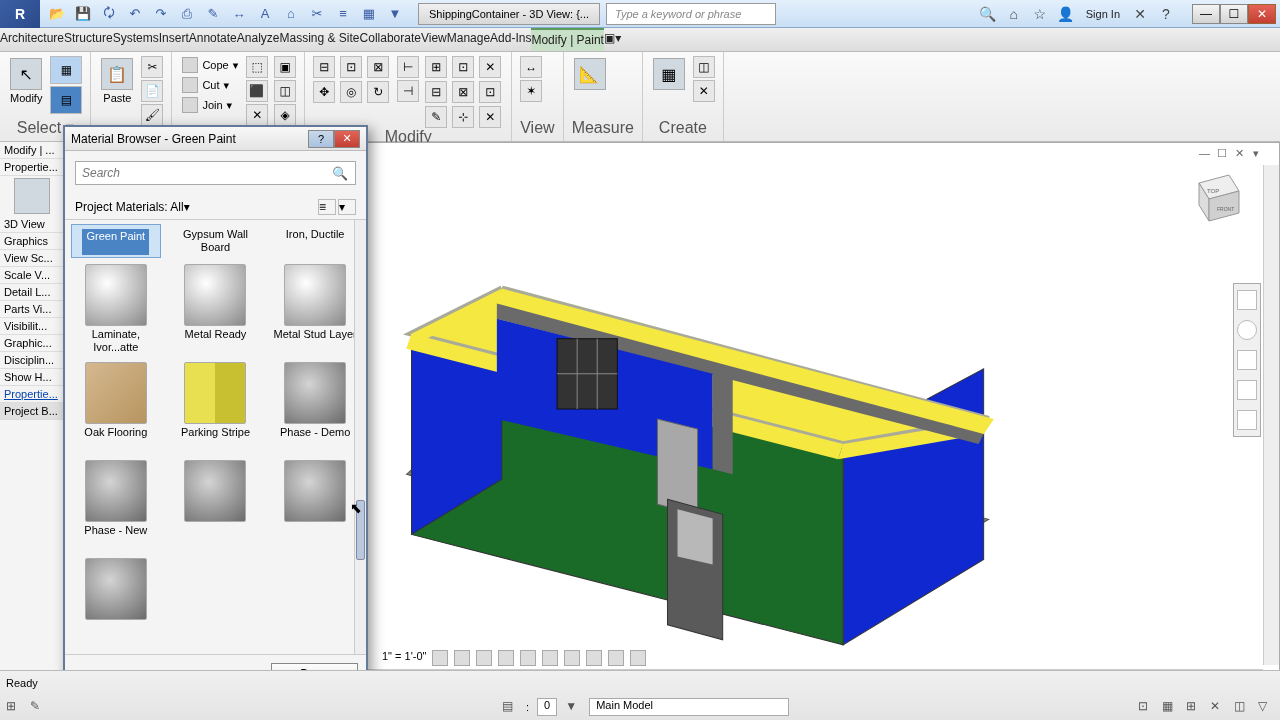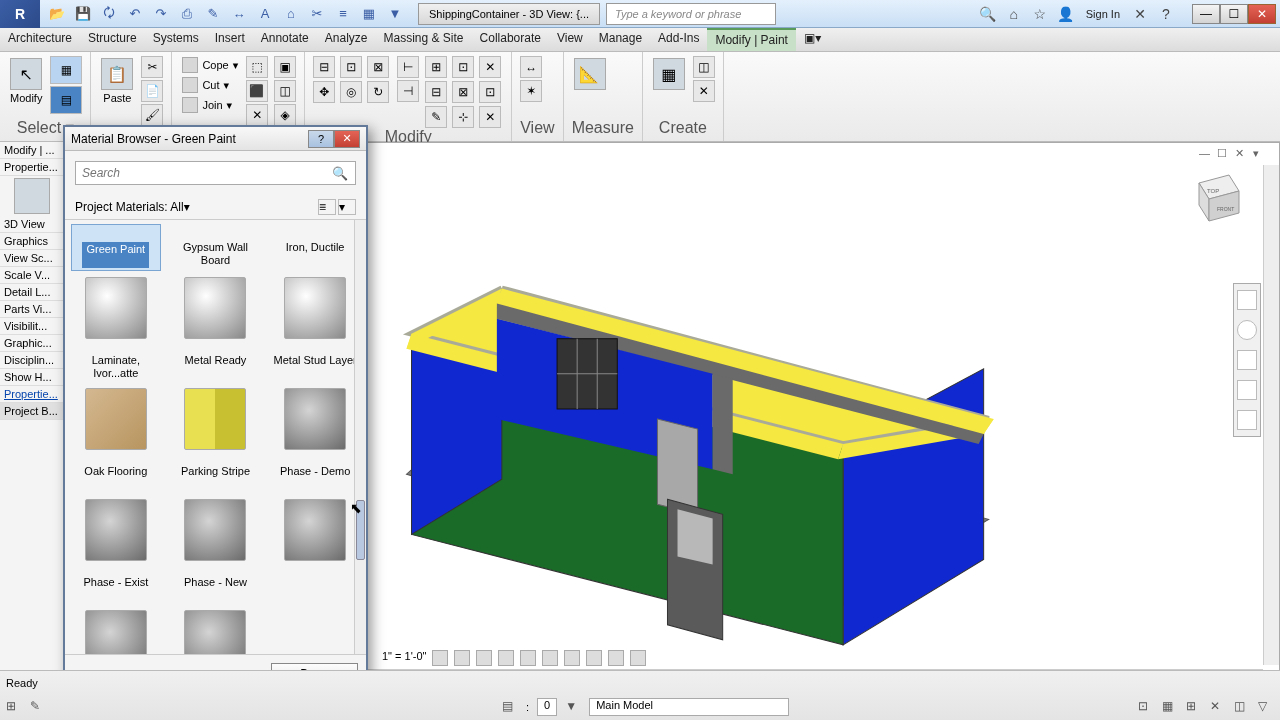--- a/index.html
+++ b/index.html
@@ -14,21 +14,21 @@
 .search-box { height: 22px; margin-left: 6px; background: #fff; border: 1px solid #999; padding: 1px 8px; font-size: 11px; width: 170px; color: #888; font-style: italic; display: flex; align-items: center; }
 .title-right { margin-left: auto; display: flex; align-items: center; gap: 6px; padding-right: 4px; }
 .title-icon { width: 20px; height: 20px; font-size: 14px; color: #444; display: flex; align-items: center; justify-content: center; cursor: pointer; }
 .signin { font-size: 11px; color: #222; cursor: pointer; padding: 0 4px; }
 .win-controls { display: flex; margin-left: 10px; }
 .win-btn { width: 28px; height: 20px; border: 1px solid #888; background: linear-gradient(to bottom, #f4f4f4, #d4d4d4); font-size: 12px; display: flex; align-items: center; justify-content: center; cursor: pointer; }
 .win-btn.close { background: linear-gradient(to bottom, #e46357, #c33f33); color: #fff; border-color: #963; }
 
 
 .ribbon-tabs { height: 24px; background: linear-gradient(to bottom, #f0f0f0, #dcdcdc); display: flex; font-size: 12px; border-bottom: 1px solid #bbb; }
-.ribbon-tab { padding: 3px 8px; cursor: pointer; color: #222; }
+.ribbon-tab { padding: 3px 0; cursor: pointer; color: #222; }
 .ribbon-tab.active { background: #c8e0c8; border-top: 2px solid #5a9a5a; }
 
 
 .ribbon-body { height: 90px; background: linear-gradient(to bottom, #fafafa, #eaeaea); display: flex; border-bottom: 1px solid #bbb; font-size: 11px; }
 .ribbon-panel { border-right: 1px solid #ccc; padding: 4px 8px; display: flex; flex-direction: column; justify-content: space-between; }
 .panel-label { text-align: center; font-size: 16px; color: #555; }
 .panel-content { display: flex; align-items: flex-start; gap: 6px; flex: 1; }
 .big-btn { display: flex; flex-direction: column; align-items: center; padding: 2px; cursor: pointer; gap: 2px; }
 .big-btn .icon { width: 32px; height: 32px; background: #d0d8e0; border: 1px solid #aaa; display: flex; align-items: center; justify-content: center; font-size: 16px; }
 .small-btn { width: 22px; height: 22px; background: #e8e8e8; border: 1px solid #bbb; cursor: pointer; display: flex; align-items: center; justify-content: center; font-size: 12px; }
@@ -78,21 +78,21 @@
 .dlg-filter .fbtn { cursor: pointer; display: flex; gap: 0; }
 .dlg-filter .view-toggle { margin-left: auto; display: flex; gap: 2px; }
 .dlg-filter .vt { width: 18px; height: 16px; border: 1px solid #bbb; cursor: pointer; }
 .dlg-body { flex: 1; overflow: hidden; padding: 4px 6px; display: flex; position: relative; }
 .mat-grid { display: grid; grid-template-columns: repeat(3, 1fr); gap: 4px 10px; flex: 1; align-content: start; }
 .mat-item { display: flex; flex-direction: column; align-items: center; cursor: pointer; padding: 2px; }
 .mat-thumb { width: 62px; height: 62px; background: radial-gradient(circle at 35% 30%, #fff, #888); border: 1px solid #aaa; border-radius: 2px; }
 .mat-thumb.wood { background: linear-gradient(135deg, #d4b890, #b89560); }
 .mat-thumb.yellow { background: linear-gradient(to right, #e8e050 50%, #c8c030 50%); }
 .mat-thumb.phase { background: radial-gradient(circle at 40% 35%, #d4d4d4, #6a6a6a); border-radius: 2px; }
-.mat-label { font-size: 11px; text-align: center; line-height: 1.2; margin-top: 15px; min-height: 26px; }
+.mat-label { font-size: 11px; text-align: center; line-height: 1.2; margin-top: 2px; min-height: 26px; }
 .mat-item.sel { background: #cfe3f7; border: 1px solid #7aa5d2; }
 .mat-item.sel .mat-label { background: #4a84c4; color: #fff; padding: 1px 4px; }
 .dlg-scroll { position: absolute; right: 0; top: 0; bottom: 0; width: 12px; background: #eee; border-left: 1px solid #ccc; }
 .dlg-scroll .thumb { position: absolute; left: 1px; right: 1px; top: 280px; height: 60px; background: #b8c8e0; border: 1px solid #889; border-radius: 2px; }
 .dlg-footer { padding: 8px; border-top: 1px solid #ccc; display: flex; justify-content: flex-end; }
 .dlg-footer button { padding: 3px 28px; font-size: 12px; border: 1px solid #888; background: linear-gradient(to bottom, #fdfdfd, #e4e4e4); cursor: pointer; }
 
 
 .cursor { position: absolute; left: 350px; top: 500px; font-size: 14px; pointer-events: none; }
 
@@ -405,24 +405,20 @@
         <div class="mat-item">
           <div class="mat-thumb yellow"></div>
           <div class="mat-label">Parking Stripe</div>
         </div>
         <div class="mat-item">
           <div class="mat-thumb phase"></div>
           <div class="mat-label">Phase - Demo</div>
         </div>
         <div class="mat-item">
           <div class="mat-thumb phase"></div>
-          <div class="mat-label">Phase - Exist</div>
-        </div>
-        <div class="mat-item">
-          <div class="mat-thumb phase"></div>
           <div class="mat-label">Phase - New</div>
         </div>
         <div class="mat-item">
           <div class="mat-thumb phase"></div>
           <div class="mat-label"></div>
         </div>
         <div class="mat-item">
           <div class="mat-thumb phase"></div>
           <div class="mat-label"></div>
         </div>

